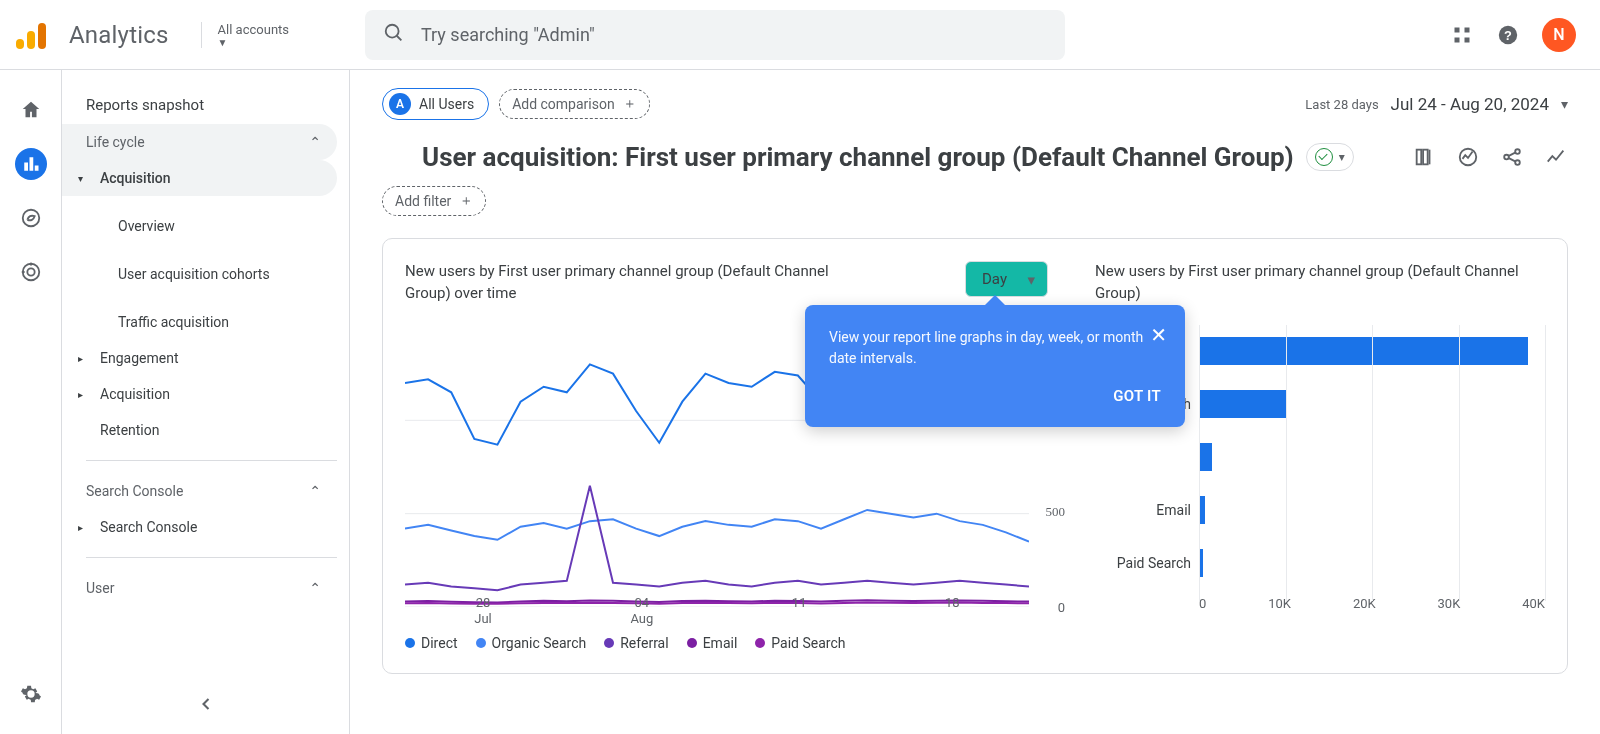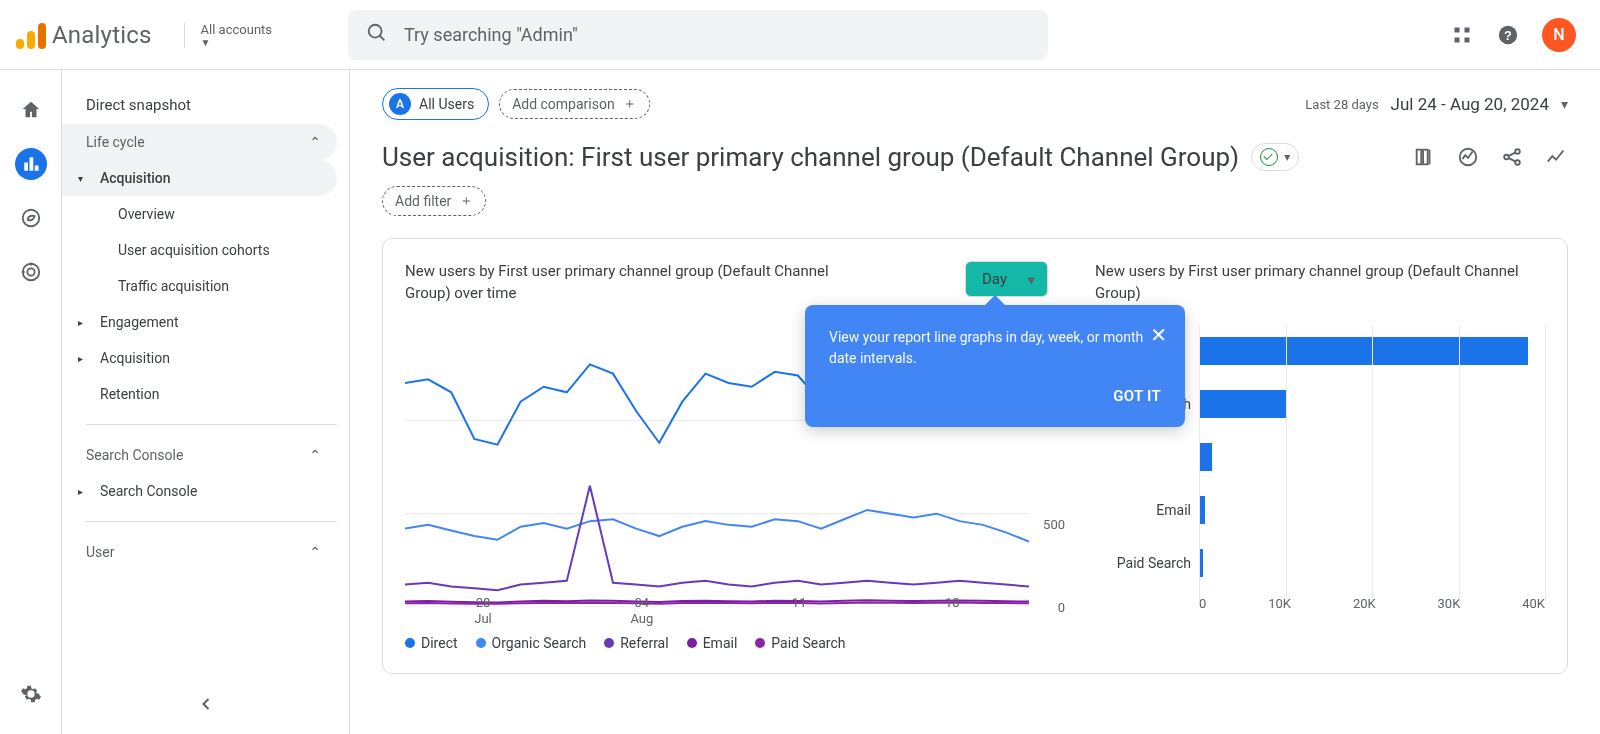--- a/index.html
+++ b/index.html
@@ -32,21 +32,21 @@
   
   .topbar {
     height: 70px;
     display: flex;
     align-items: center;
     padding: 0 24px 0 16px;
     border-bottom: 1px solid var(--border);
     gap: 16px;
   }
   .logo {
-    display: flex; align-items: center; gap: 6px;
+    display: flex; align-items: center; gap: 23px;
   }
   .logo-mark { display: flex; align-items: flex-end; gap: 3px; height: 28px;}
   .logo-mark .bar1 { width: 8px; height: 10px; background: #f9ab00; border-radius: 4px;}
   .logo-mark .bar2 { width: 8px; height: 18px; background: #f9ab00; border-radius: 4px;}
   .logo-mark .bar3 { width: 8px; height: 26px; background: #e37400; border-radius: 4px;}
   .logo-text { font-size: 24px; color: var(--text-muted); letter-spacing: 0.2px;}
   .acct {
     display: flex; flex-direction: column; font-size: 13px; color: var(--text-muted);
     margin-left: 16px; padding-left: 16px; border-left: 1px solid var(--border);
   }
@@ -115,21 +115,21 @@
   .nav .sub-expand {
     display: flex; align-items: center; gap: 10px;
     padding: 10px 16px 10px 16px;
     cursor: pointer;
     border-radius: 0 24px 24px 0;
     color: var(--text);
   }
   .nav .sub-expand.active-item { background: var(--hover); font-weight: 500;}
   .tri { font-size: 10px; width: 12px; display: inline-block;}
   .nav .sub-link {
-    padding: 10px 16px 10px 56px;
+    padding: 22px 16px 10px 56px;
     cursor: pointer;
     border-radius: 0 24px 24px 0;
     color: var(--text);
   }
   .nav .sub-link.active { background: var(--active-blue-bg); color: var(--blue-text); font-weight: 500;}
   .nav hr { border: none; border-top: 1px solid var(--border); margin: 12px 0 12px 24px;}
   .collapse-btn {
     position: absolute; bottom: 12px; left: 50%; transform: translateX(-50%);
     width: 36px; height: 36px; display:flex; align-items:center; justify-content:center;
     color: var(--text-muted); cursor: pointer;
@@ -157,21 +157,21 @@
     border: 1px dashed var(--text-muted);
     border-radius: 20px;
     padding: 5px 12px;
     font-size: 14px;
     color: var(--text-muted);
     cursor: pointer;
   }
   .date-range { margin-left: auto; display: flex; align-items: center; gap: 12px; color: var(--text-muted);}
   .date-range .range { color: var(--text); font-size: 17px;}
   .title-row { display: flex; align-items: center; gap: 12px; margin-top: 22px;}
-  .title { font-size: 26px; color: var(--text); font-weight: 400;}
+  .title { font-size: 26px; color: var(--text); font-weight: 700; margin-left: 40px;}
   .status-chip {
     border: 1px solid var(--chip-border); border-radius: 16px;
     padding: 4px 8px; display: flex; align-items: center; gap: 6px;
   }
   .check-icon { width: 18px; height: 18px; border: 1.8px solid #1e8e3e; border-radius: 50%; position: relative;}
   .check-icon::after { content:''; position:absolute; left:3px; top:4px; width:7px; height:4px; border-left:1.8px solid #1e8e3e; border-bottom:1.8px solid #1e8e3e; transform: rotate(-45deg);}
   .title-actions { margin-left: auto; display: flex; gap: 20px; color: var(--text-muted);}
   .add-filter-row { margin-top: 14px; margin-bottom: 22px;}
 
   
@@ -316,21 +316,21 @@
         </svg>
     </div>
     <div class="rail-item settings">
       <svg width="22" height="22" viewBox="0 0 24 24" fill="currentColor">
           <path d="M12 8a4 4 0 100 8 4 4 0 000-8zm9 4a7 7 0 01-.1 1.2l2 1.6-2 3.4-2.4-1a7 7 0 01-2 1.2l-.4 2.6h-4l-.4-2.6a7 7 0 01-2-1.2l-2.4 1-2-3.4 2-1.6A7 7 0 013 12a7 7 0 01.1-1.2l-2-1.6 2-3.4 2.4 1a7 7 0 012-1.2L8 3h4l.4 2.6a7 7 0 012 1.2l2.4-1 2 3.4-2 1.6A7 7 0 0121 12z"></path>
         </svg>
     </div>
   </div>
 
   <div class="nav">
-    <div class="link">Direct snapshot</div>
+    <div class="link">Reports snapshot</div>
 
     <div class="section rounded-active">
       <span>Life cycle</span>
       <span>⌃</span>
     </div>
 
     <div class="sub-expand active-item">
       <span class="tri">▾</span>
       <span>Acquisition</span>
     </div>
@@ -449,21 +449,21 @@
               <line x1="0" x2="624" y1="280" y2="280" stroke="#e8eaed" stroke-width="1"></line>
               <line x1="0" x2="624" y1="186.66666666666669" y2="186.66666666666669" stroke="#e8eaed" stroke-width="1"></line>
               <line x1="0" x2="624" y1="93.33333333333334" y2="93.33333333333334" stroke="#e8eaed" stroke-width="1"></line>
               <path d="M0,56L23.11111111111111,52.26666666666665L46.22222222222222,65.33333333333331L69.33333333333333,112L92.44444444444444,117.60000000000002L115.55555555555554,74.66666666666669L138.66666666666666,59.73333333333335L161.77777777777777,65.33333333333331L184.88888888888889,37.333333333333314L208,46.66666666666666L231.1111111111111,84L254.2222222222222,115.73333333333332L277.3333333333333,74.66666666666669L300.4444444444444,46.66666666666666L323.55555555555554,56L346.6666666666667,59.73333333333335L369.77777777777777,44.80000000000001L392.8888888888889,48.53333333333333L416,74.66666666666669L439.11111111111114,56L462.2222222222222,41.06666666666666L485.3333333333333,46.66666666666666L508.4444444444444,37.333333333333314L531.5555555555555,28L554.6666666666666,18.666666666666686L577.7777777777778,46.66666666666666L600.8888888888888,37.333333333333314L624,33.599999999999994" fill="none" stroke="#1a73e8" stroke-width="2"></path>
               <path d="M0,201.6L23.11111111111111,197.86666666666667L46.22222222222222,203.46666666666667L69.33333333333333,209.06666666666666L92.44444444444444,212.8L115.55555555555554,199.73333333333335L138.66666666666666,196L161.77777777777777,201.6L184.88888888888889,194.13333333333333L208,192.26666666666665L231.1111111111111,201.6L254.2222222222222,209.06666666666666L277.3333333333333,199.73333333333335L300.4444444444444,194.13333333333333L323.55555555555554,197.86666666666667L346.6666666666667,199.73333333333335L369.77777777777777,192.26666666666665L392.8888888888889,194.13333333333333L416,201.6L439.11111111111114,192.26666666666665L462.2222222222222,182.93333333333334L485.3333333333333,186.66666666666669L508.4444444444444,190.39999999999998L531.5555555555555,186.66666666666669L554.6666666666666,194.13333333333333L577.7777777777778,197.86666666666667L600.8888888888888,205.33333333333331L624,214.66666666666669" fill="none" stroke="#4285f4" stroke-width="2"></path>
               <path d="M0,257.6L23.11111111111111,255.73333333333335L46.22222222222222,259.46666666666664L69.33333333333333,261.3333333333333L92.44444444444444,263.2L115.55555555555554,257.6L138.66666666666666,255.73333333333335L161.77777777777777,253.86666666666667L184.88888888888889,158.66666666666666L208,255.73333333333335L231.1111111111111,257.6L254.2222222222222,259.46666666666664L277.3333333333333,255.73333333333335L300.4444444444444,253.86666666666667L323.55555555555554,257.6L346.6666666666667,259.46666666666664L369.77777777777777,255.73333333333335L392.8888888888889,253.86666666666667L416,257.6L439.11111111111114,255.73333333333335L462.2222222222222,253.86666666666667L485.3333333333333,255.73333333333335L508.4444444444444,257.6L531.5555555555555,255.73333333333335L554.6666666666666,253.86666666666667L577.7777777777778,255.73333333333335L600.8888888888888,257.6L624,259.46666666666664" fill="none" stroke="#673ab7" stroke-width="2"></path>
               <path d="M0,274.4L23.11111111111111,274.02666666666664L46.22222222222222,274.7733333333333L69.33333333333333,275.3333333333333L92.44444444444444,275.52L115.55555555555554,274.4L138.66666666666666,273.84L161.77777777777777,274.2133333333333L184.88888888888889,273.46666666666664L208,273.6533333333333L231.1111111111111,274.4L254.2222222222222,274.96L277.3333333333333,274.02666666666664L300.4444444444444,273.6533333333333L323.55555555555554,274.2133333333333L346.6666666666667,274.4L369.77777777777777,273.84L392.8888888888889,274.02666666666664L416,274.58666666666664L439.11111111111114,273.84L462.2222222222222,273.28L485.3333333333333,273.6533333333333L508.4444444444444,274.02666666666664L531.5555555555555,273.6533333333333L554.6666666666666,273.46666666666664L577.7777777777778,273.84L600.8888888888888,274.2133333333333L624,274.58666666666664" fill="none" stroke="#7b1fa2" stroke-width="2"></path>
               <path d="M0,276.26666666666665L23.11111111111111,276.08L46.22222222222222,276.4533333333333L69.33333333333333,276.64L92.44444444444444,276.82666666666665L115.55555555555554,276.26666666666665L138.66666666666666,275.8933333333333L161.77777777777777,276.08L184.88888888888889,275.70666666666665L208,275.8933333333333L231.1111111111111,276.26666666666665L254.2222222222222,276.64L277.3333333333333,276.08L300.4444444444444,275.70666666666665L323.55555555555554,276.08L346.6666666666667,276.26666666666665L369.77777777777777,275.8933333333333L392.8888888888889,276.08L416,276.4533333333333L439.11111111111114,275.8933333333333L462.2222222222222,275.52L485.3333333333333,275.70666666666665L508.4444444444444,276.08L531.5555555555555,275.70666666666665L554.6666666666666,275.52L577.7777777777778,275.8933333333333L600.8888888888888,276.08L624,276.26666666666665" fill="none" stroke="#8e24aa" stroke-width="2"></path>
             </svg>
         <div class="ytick" style="top: 280px;">0</div>
-            <div class="ytick" style="top: 197px;">500</div>
+            <div class="ytick" style="top: 185px; font-family: Liberation Serif, serif;">500</div>
             <div class="ytick" style="top: 93.3333px;">1K</div>
             <div class="xticks">
               <div>28<br>Jul</div>
               <div>04<br>Aug</div>
               <div>11</div>
               <div>18</div>
             </div>
           </div>
 
         <div class="legend">

